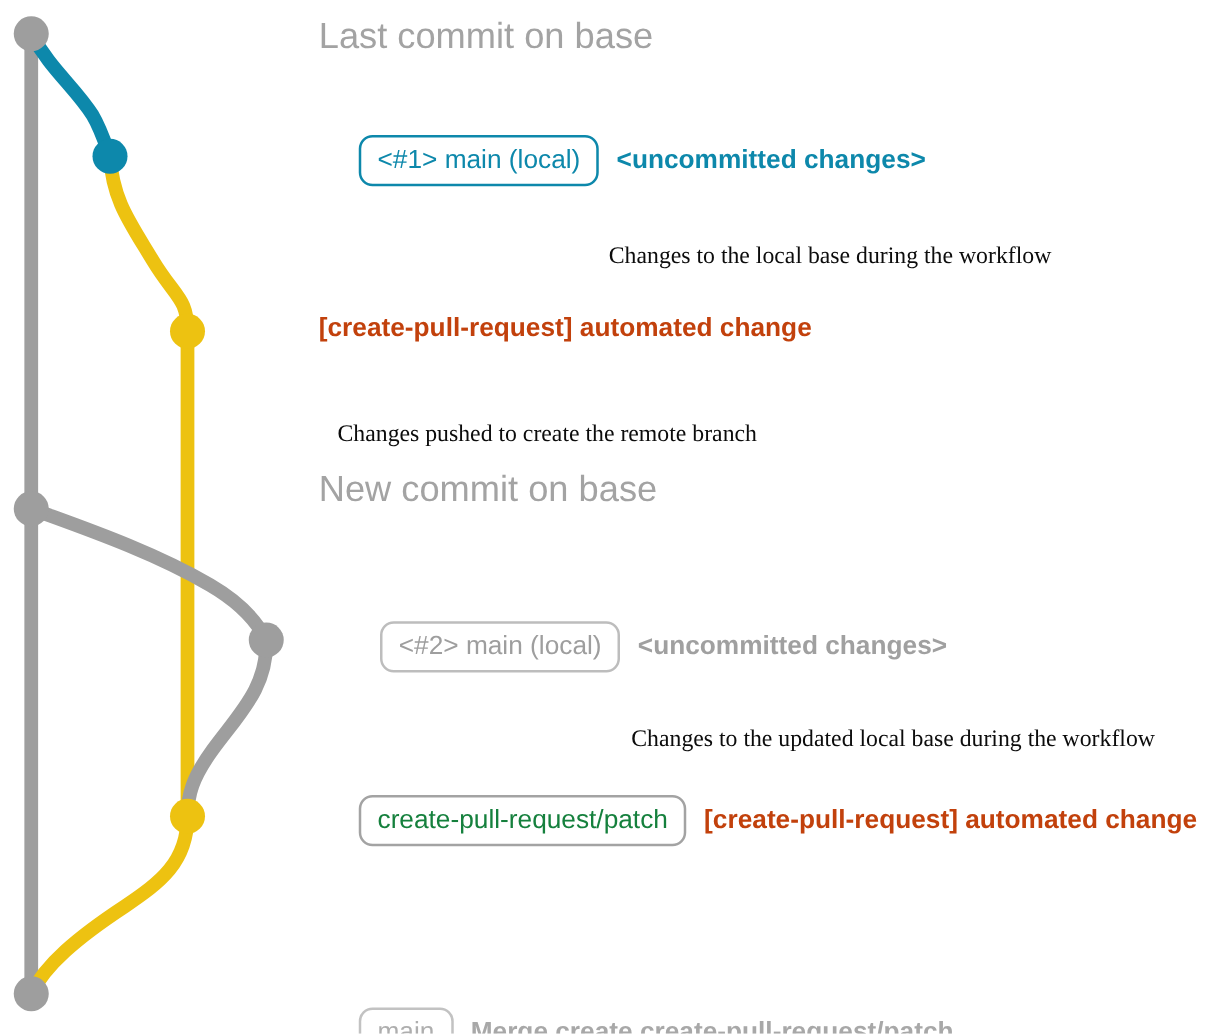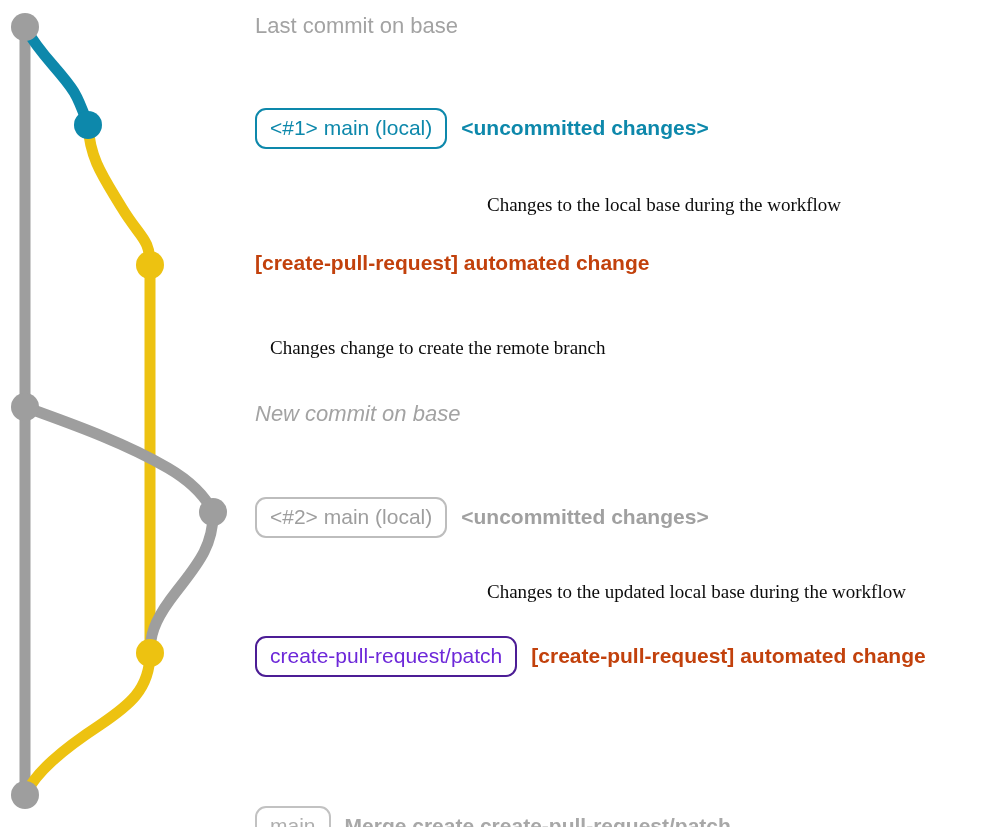--- a/index.html
+++ b/index.html
@@ -42,32 +42,33 @@
   }
 
   .pill {
     display: inline-block;
     border-radius: 11px;
     background: #ffffff;
     font-size: 21px;
     line-height: 1;
     padding: 7px 13px 9px 13px;
     white-space: nowrap;
+    margin-left: 32px;
   }
   .pill-teal {
     border: 2px solid #0d88ab;
     color: #0d88ab;
   }
   .pill-gray {
     border: 2px solid #bdbdbd;
     color: #9e9e9e;
   }
   .pill-yellow {
-    border: 2px solid #4c1d95;
-    color: #6d28d9;
+    border: 2px solid #a3a3a3;
+    color: #15803d;
   }
   .pill-gray-light {
     border: 2px solid #c2c2c2;
     color: #aeaeae;
   }
 
   .subject {
     font-size: 21px;
     line-height: 1;
     white-space: nowrap;
@@ -83,21 +84,21 @@
     font-family: "Liberation Serif", serif;
     font-size: 19px;
     line-height: 1;
     color: #0c0c0c;
     white-space: nowrap;
     margin-top: 47px;
   }
 
   .heading {
     position: absolute;
-    font-size: 22px;
+    font-size: 29px;
     line-height: 1;
     color: #a3a3a3;
     white-space: nowrap;
   }
 
   .pill-gap { display: inline-block; width: 14px; }
 </style>
 </head>
 <body>
 
@@ -137,32 +138,32 @@
       <span class="subject subject-teal">&lt;uncommitted changes&gt;</span>
     </div>
   </div>
   <div class="caption" style="left:487px; top:148px;">Changes to the local base during the workflow</div>
 
   <div class="row" style="left:255px; top:252px;">
     <div class="row-inner">
       <span class="subject subject-yellow">[create-pull-request] automated change</span>
     </div>
   </div>
-  <div class="caption" style="left:270px; top:291px;">Changes change to create the remote branch</div>
+  <div class="caption" style="left:270px; top:291px;">Changes pushed to create the remote branch</div>
 
-  <div class="heading" style="left:255px; top:403px;font-style:italic;">New commit on base</div>
+  <div class="heading" style="left:255px; top:378px;">New commit on base</div>
 
-  <div class="row" style="left:255px; top:497px;">
+  <div class="row" style="left:272px; top:497px;">
     <div class="row-inner">
       <span class="pill pill-gray">&lt;#2&gt; main (local)</span>
       <span class="pill-gap"></span>
       <span class="subject subject-gray">&lt;uncommitted changes&gt;</span>
     </div>
   </div>
-  <div class="caption" style="left:487px; top:535px;">Changes to the updated local base during the workflow</div>
+  <div class="caption" style="left:505px; top:535px;">Changes to the updated local base during the workflow</div>
 
   <div class="row" style="left:255px; top:636px;">
     <div class="row-inner">
       <span class="pill pill-yellow">create-pull-request/patch</span>
       <span class="pill-gap"></span>
       <span class="subject subject-yellow">[create-pull-request] automated change</span>
     </div>
   </div>
 
   <div class="row" style="left:255px; top:806px;">

